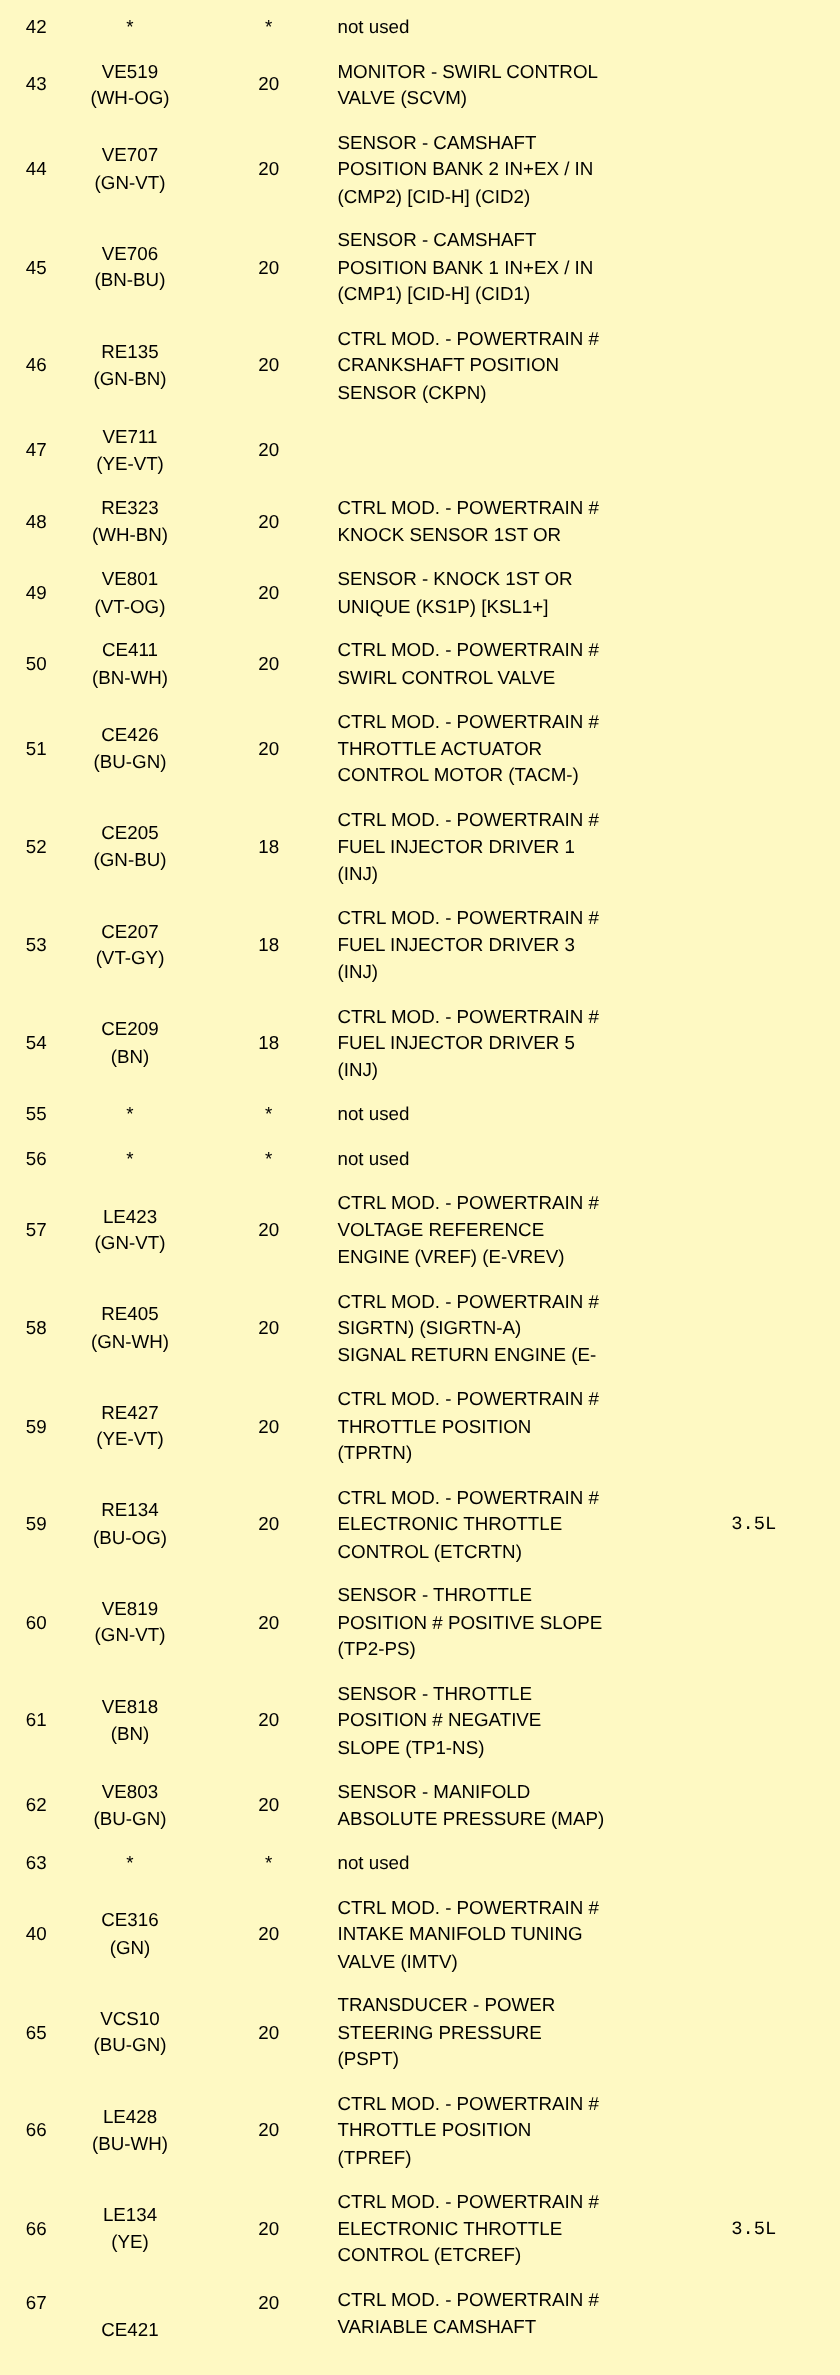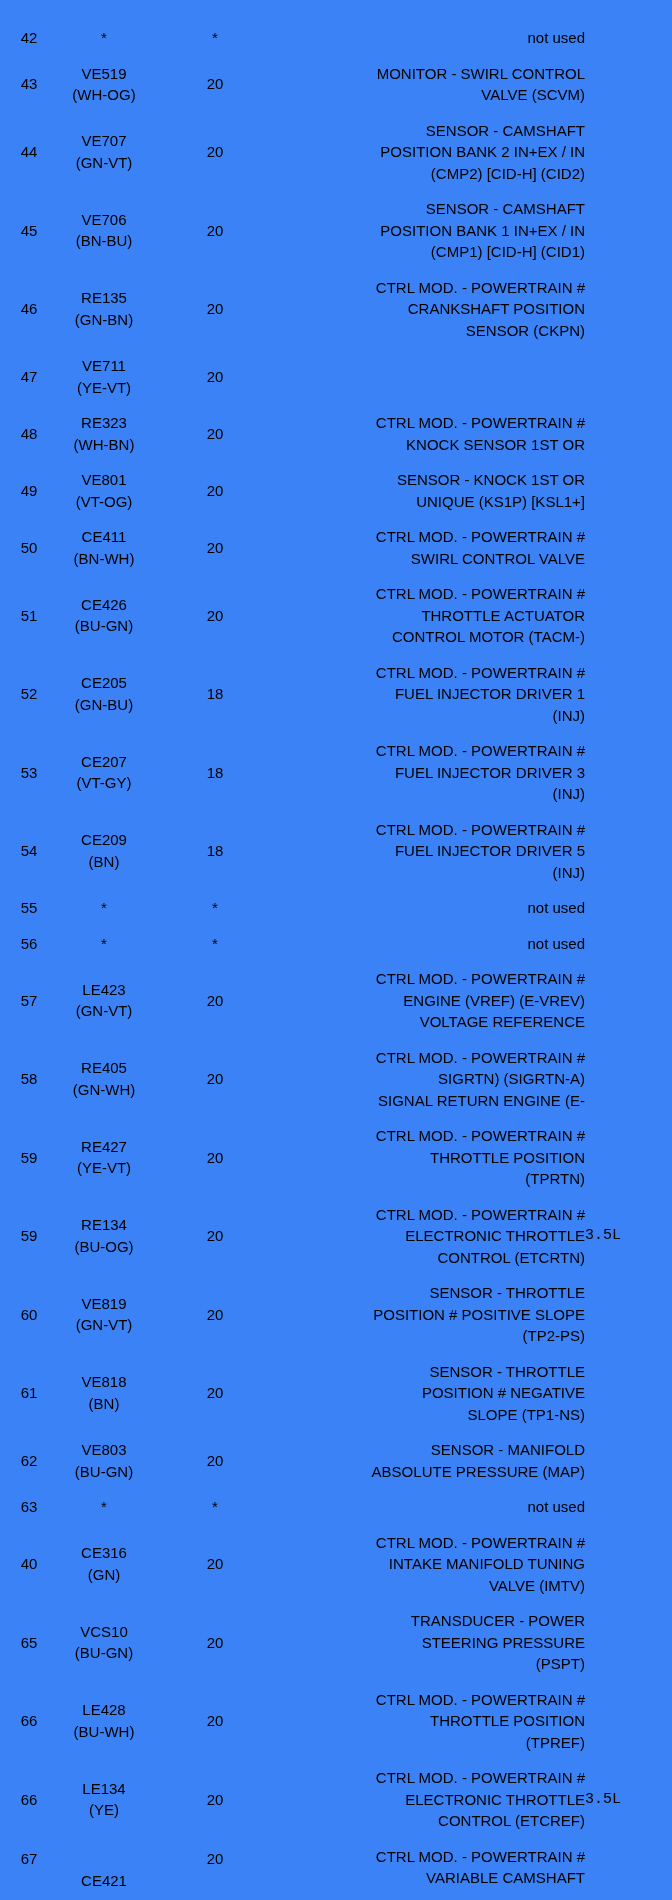--- a/index.html
+++ b/index.html
@@ -5,26 +5,26 @@
   html, body {
     margin: 0;
     padding: 0;
     background: #ffffff;
   }
   #page {
     position: relative;
     width: 672px;
     height: 1900px;
     overflow: hidden;
-    background: #3b82f6;
+    background: #fef9c3;
     color: #000000;
     font-family: "Liberation Sans", "DejaVu Sans", sans-serif;
     font-size: 15px;
     box-sizing: border-box;
-    padding-top: 20px;
+    padding-top: 4px;
   }
   .row {
     display: flex;
     align-items: center;
     padding: 7px 0;
   }
   .col-pin {
     width: 58px;
     text-align: center;
     line-height: 21.5px;
@@ -39,21 +39,21 @@
   .col-gauge {
     width: 94px;
     margin-left: 18px;
     text-align: center;
     line-height: 21.5px;
     flex: 0 0 auto;
   }
   .col-desc {
     width: 315px;
     margin-left: 8px;
-    text-align: right;
+    text-align: left;
     flex: 0 0 auto;
   }
   .desc-line {
     line-height: 21.5px;
     white-space: nowrap;
   }
   .col-note {
     flex: 1 1 auto;
     text-align: left;
     line-height: 21.5px;
@@ -267,22 +267,22 @@
       </div>
       <div class="row">
         <div class="col-pin">57</div>
         <div class="col-wire">
           <div>LE423</div>
           <div>(GN-VT)</div>
         </div>
         <div class="col-gauge">20</div>
         <div class="col-desc">
           <div class="desc-line">CTRL MOD. - POWERTRAIN #</div>
+          <div class="desc-line">VOLTAGE REFERENCE</div>
           <div class="desc-line">ENGINE (VREF) (E-VREV)</div>
-          <div class="desc-line">VOLTAGE REFERENCE</div>
         </div>
         <div class="col-note"></div>
       </div>
       <div class="row">
         <div class="col-pin">58</div>
         <div class="col-wire">
           <div>RE405</div>
           <div>(GN-WH)</div>
         </div>
         <div class="col-gauge">20</div>

